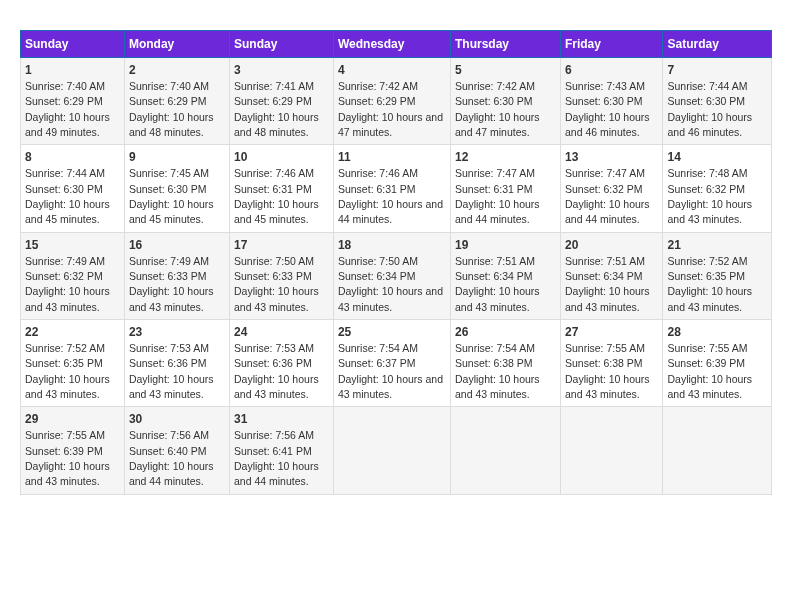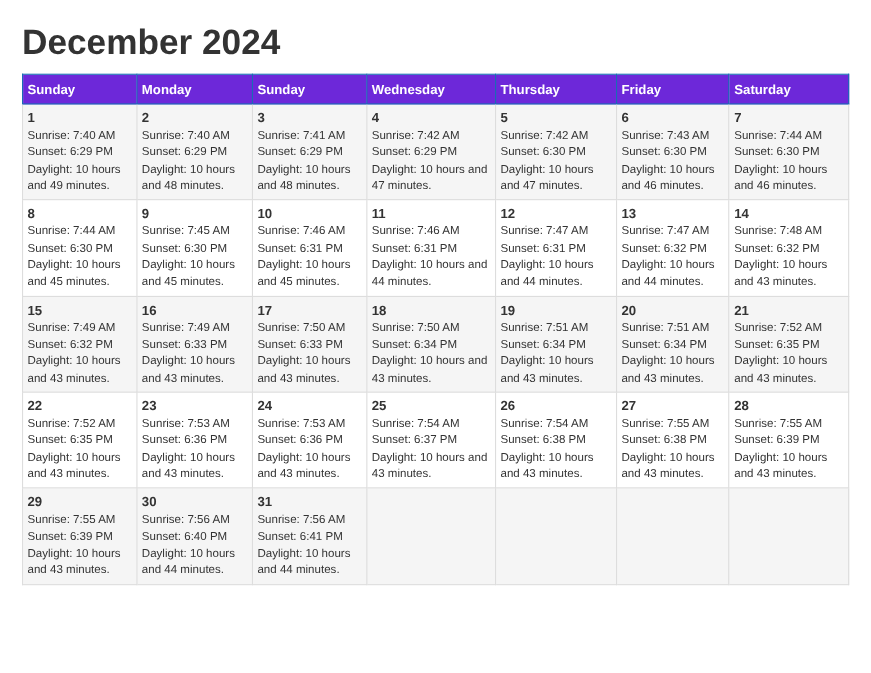--- a/index.html
+++ b/index.html
@@ -94,21 +94,20 @@
     }
     .empty-cell {
       background: #f5f5f5;
     }
   </style>
 </head>
 <body>
 
 <div class="header">
   <div class="title-block">
-    <h1>December 2024</h1>
   </div>
 </div>
 
 <table>
   <thead>
     <tr>
       <th>Sunday</th>
       <th>Monday</th>
       <th>Sunday</th>
       <th>Wednesday</th>

